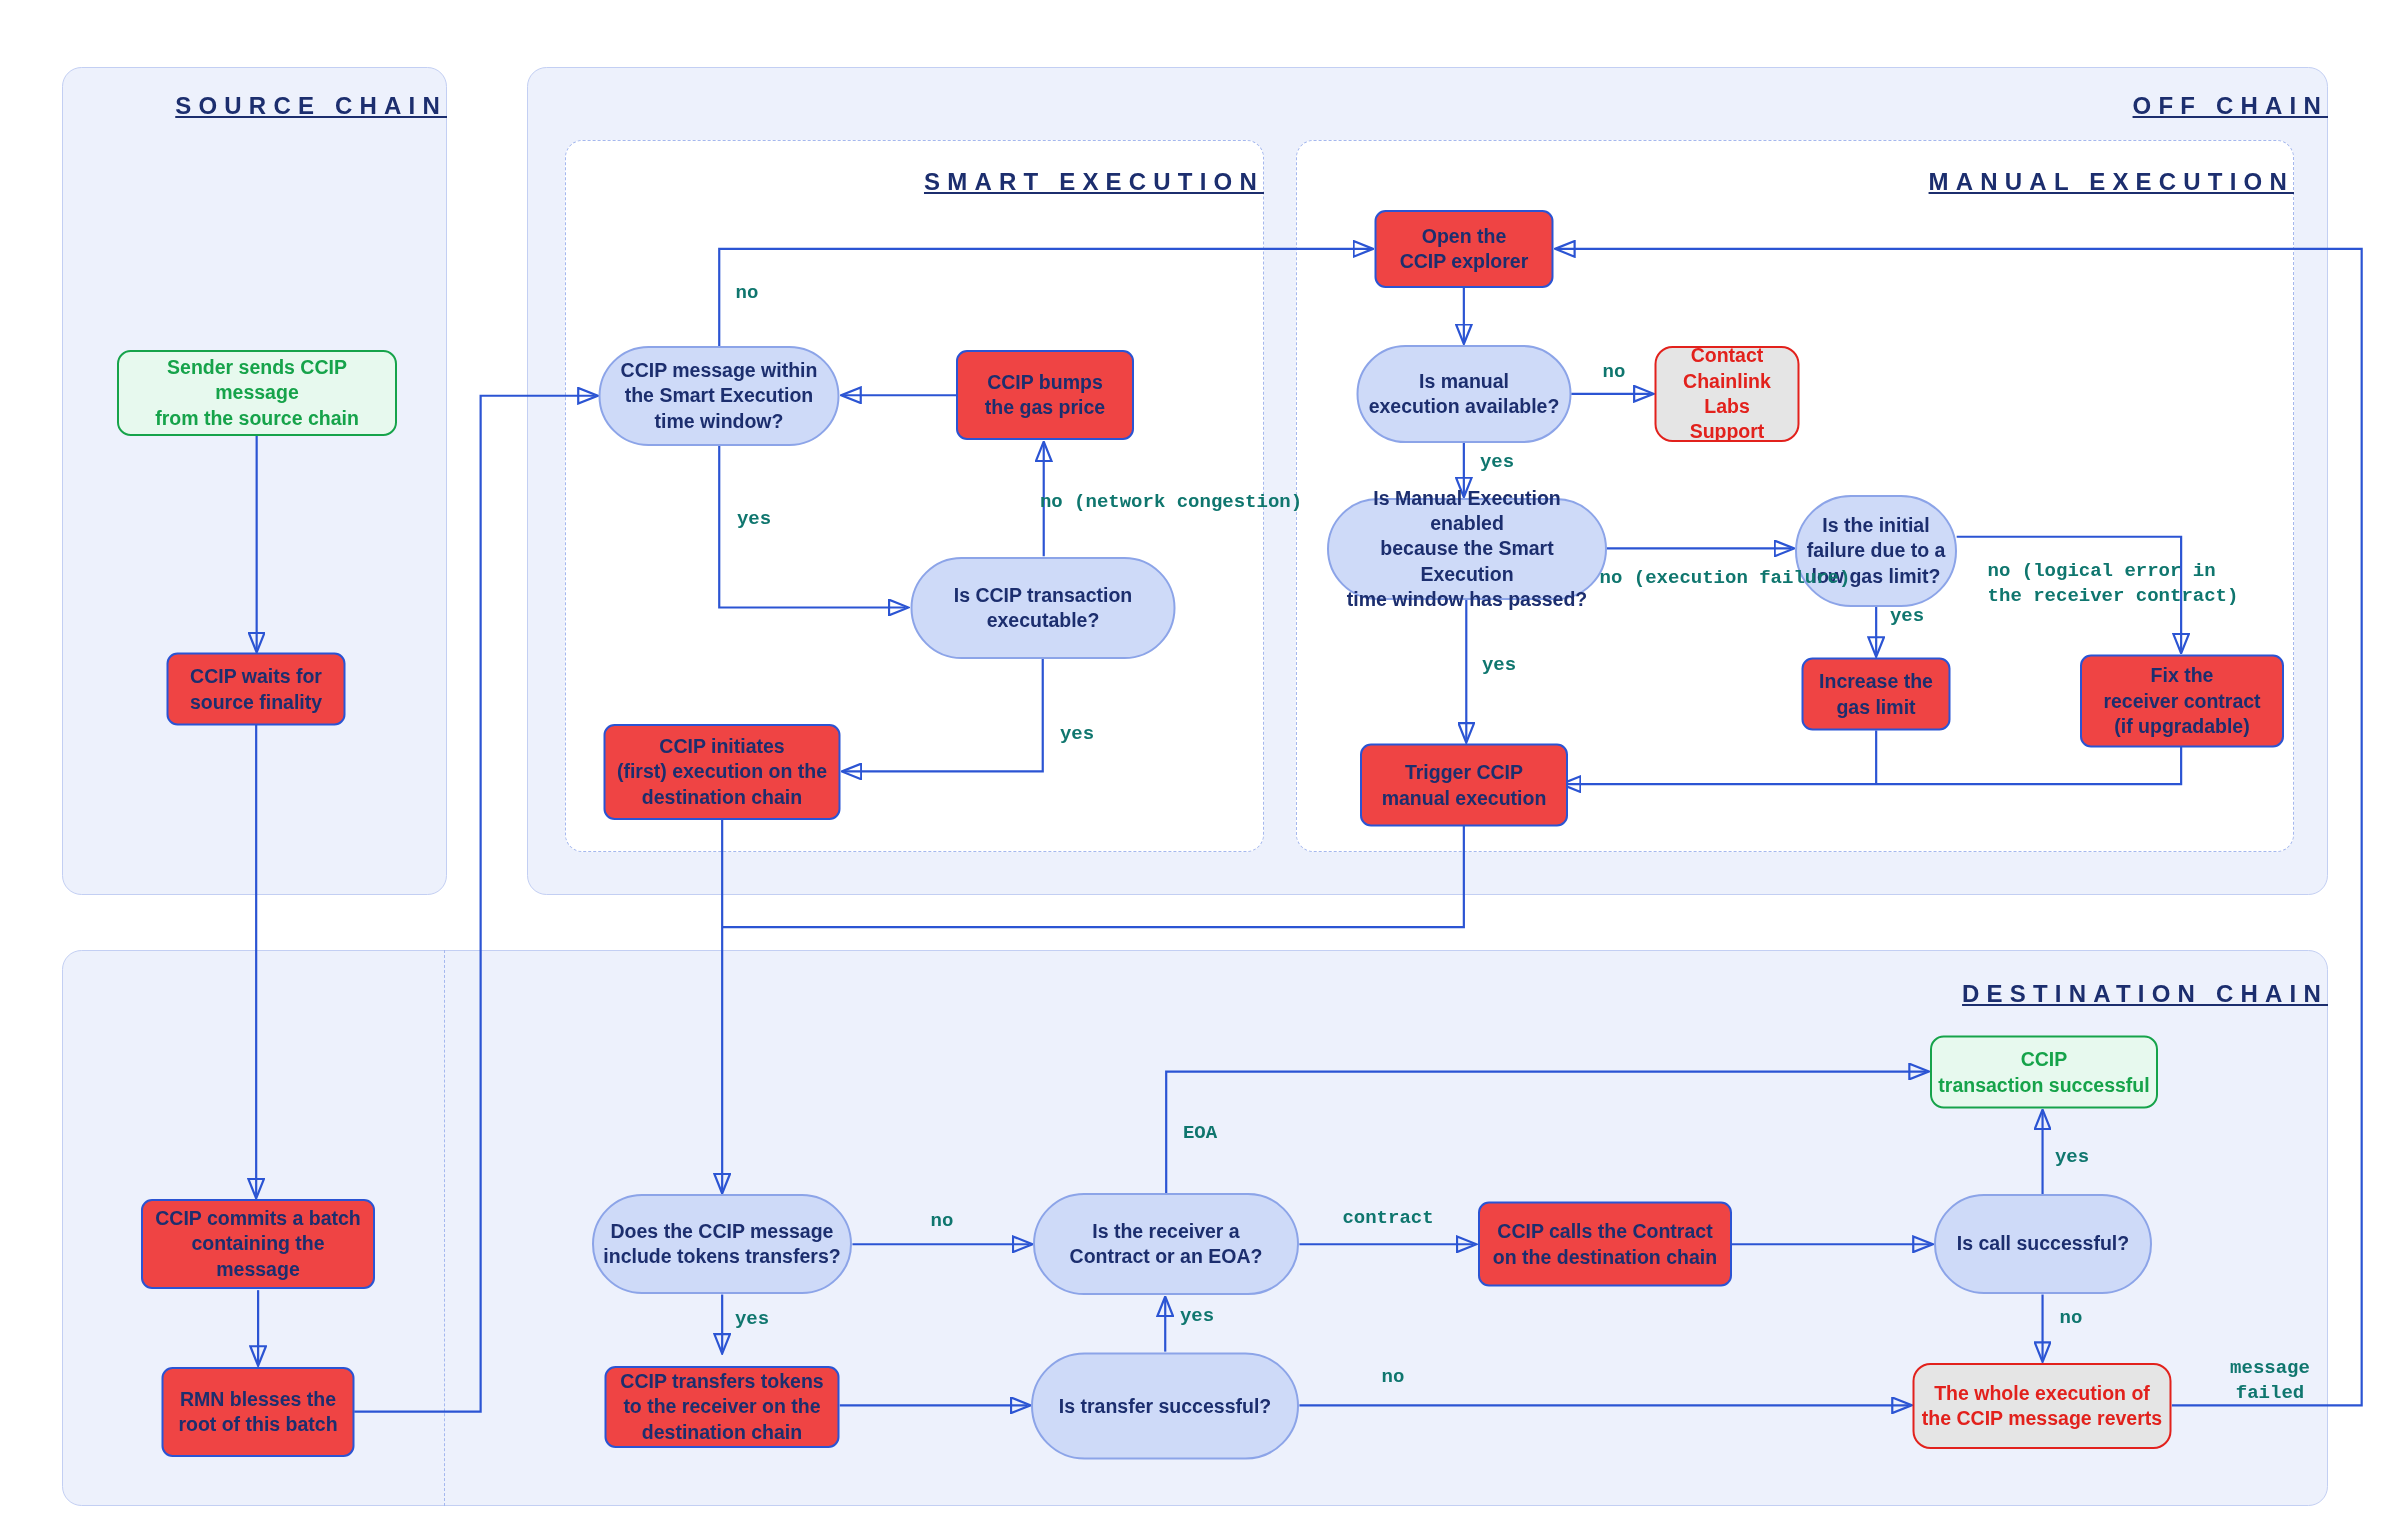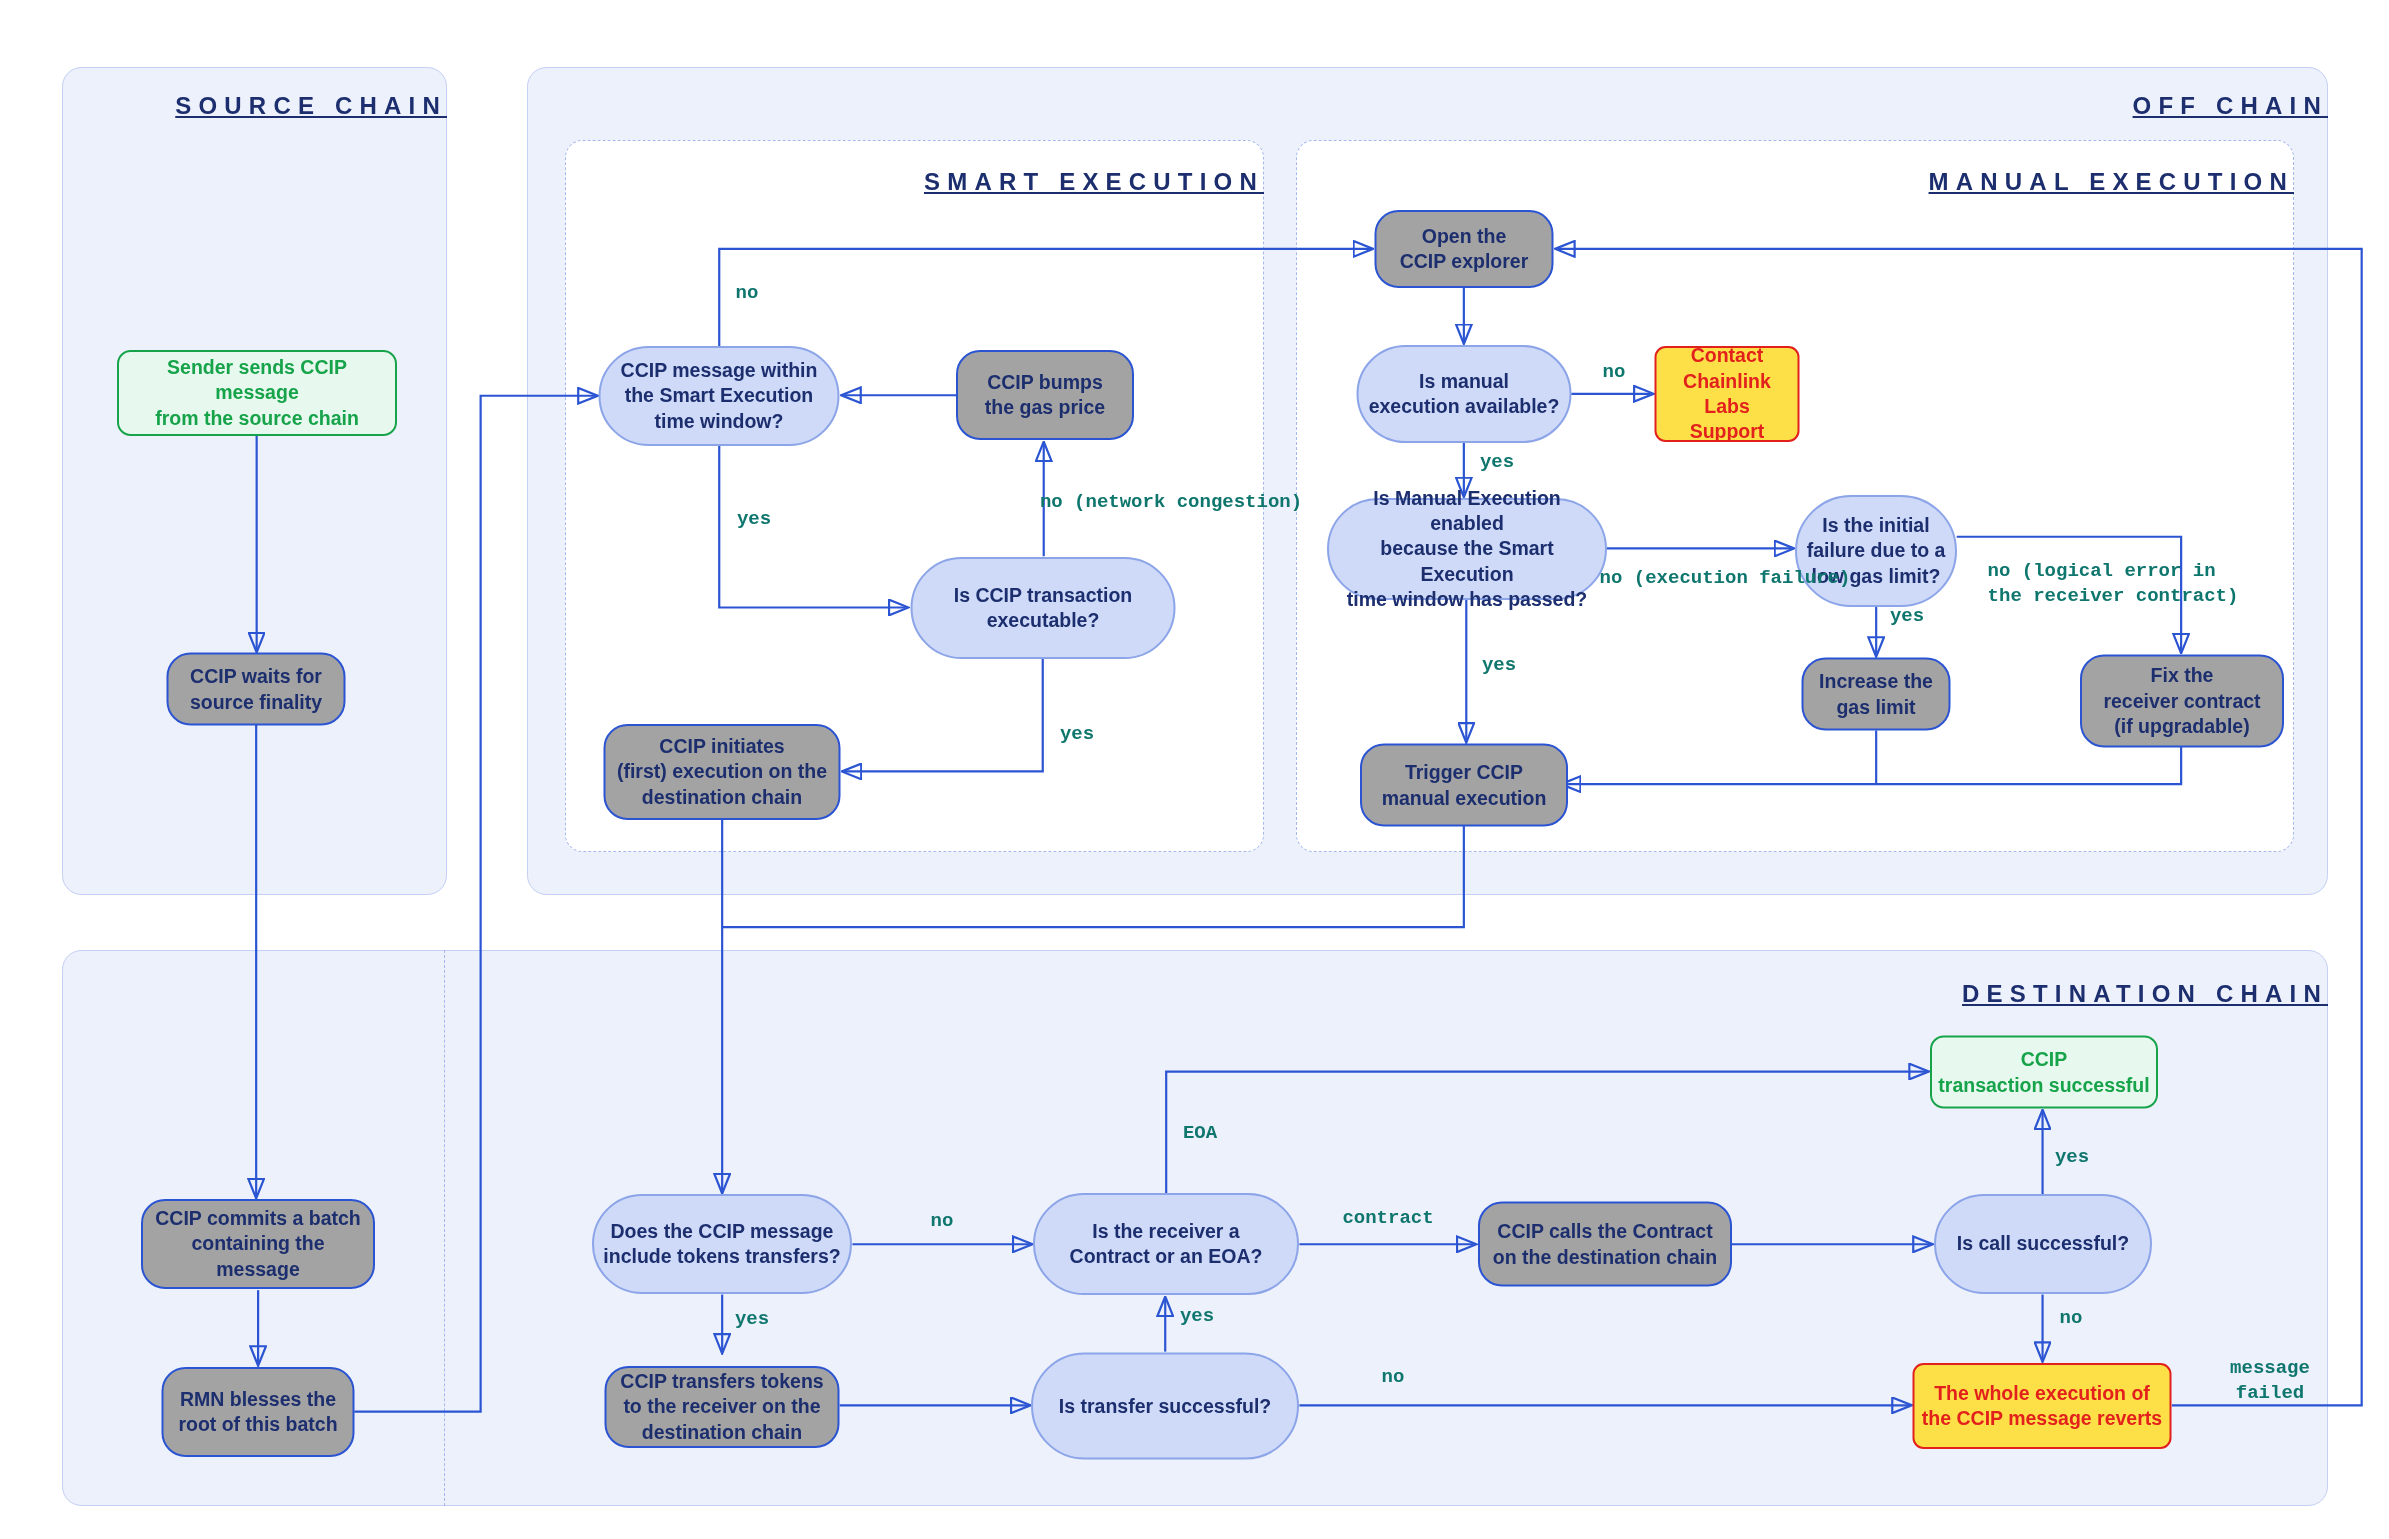--- a/index.html
+++ b/index.html
@@ -52,41 +52,41 @@
     text-align:center;
     white-space:pre-line;
     font-weight:700;
     font-size:19.5px;
     line-height:1.3;
     box-sizing:border-box;
     z-index:3;
     padding:2.9px 5.9px;
   }
   .process{
-    background:#a3a3a3;
+    background:#ef4444;
     border:2.4px solid #2B54D3;
-    border-radius:24px;
+    border-radius:11px;
     color:#1C2E6E;
   }
   .pill{
     background:#CEDAF8;
     border:2px solid #8CA4E8;
     border-radius:59px;
     color:#1C2E6E;
   }
   .start{
     background:#E7F9EE;
     border:2.9px solid #16A34A;
     border-radius:13.7px;
     color:#16A34A;
   }
   .error{
-    background:#fde047;
+    background:#e5e5e5;
     border:2.9px solid #E2211C;
-    border-radius:11px;
+    border-radius:18px;
     color:#E2211C;
   }
   
   .lbl{
     position:absolute;
     transform:translate(-50%,-50%);
     font-weight:700;
     font-size:19px;
     color:#0f766e;
     white-space:pre-line;

